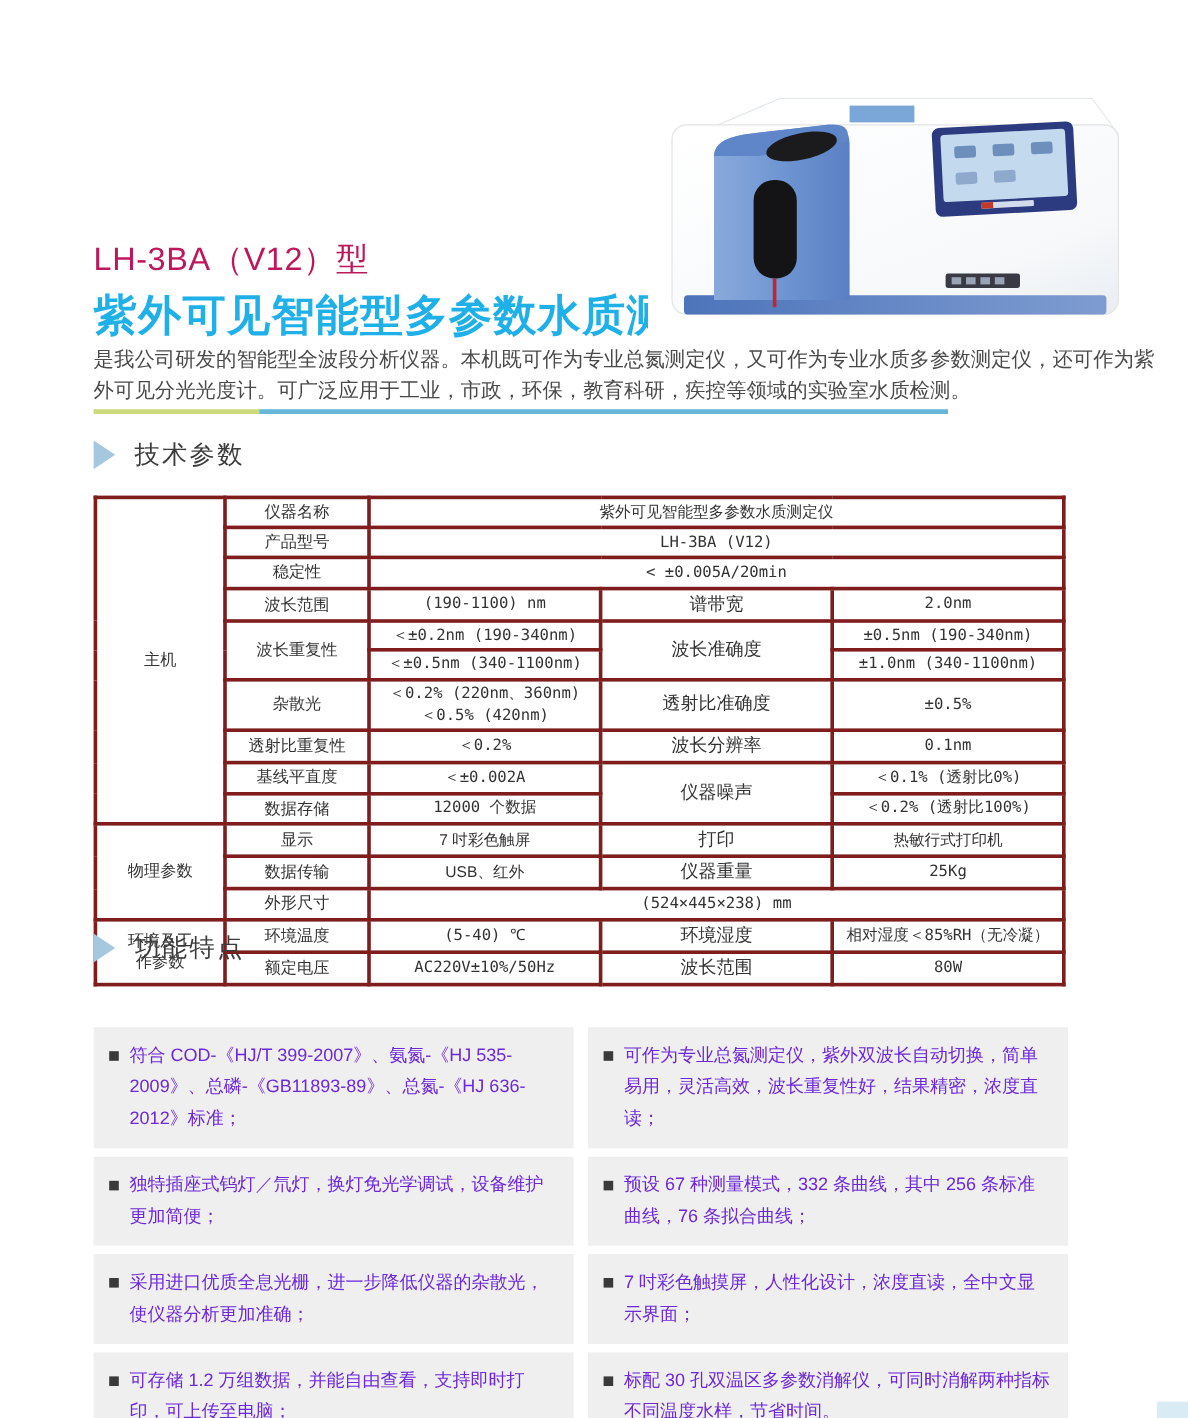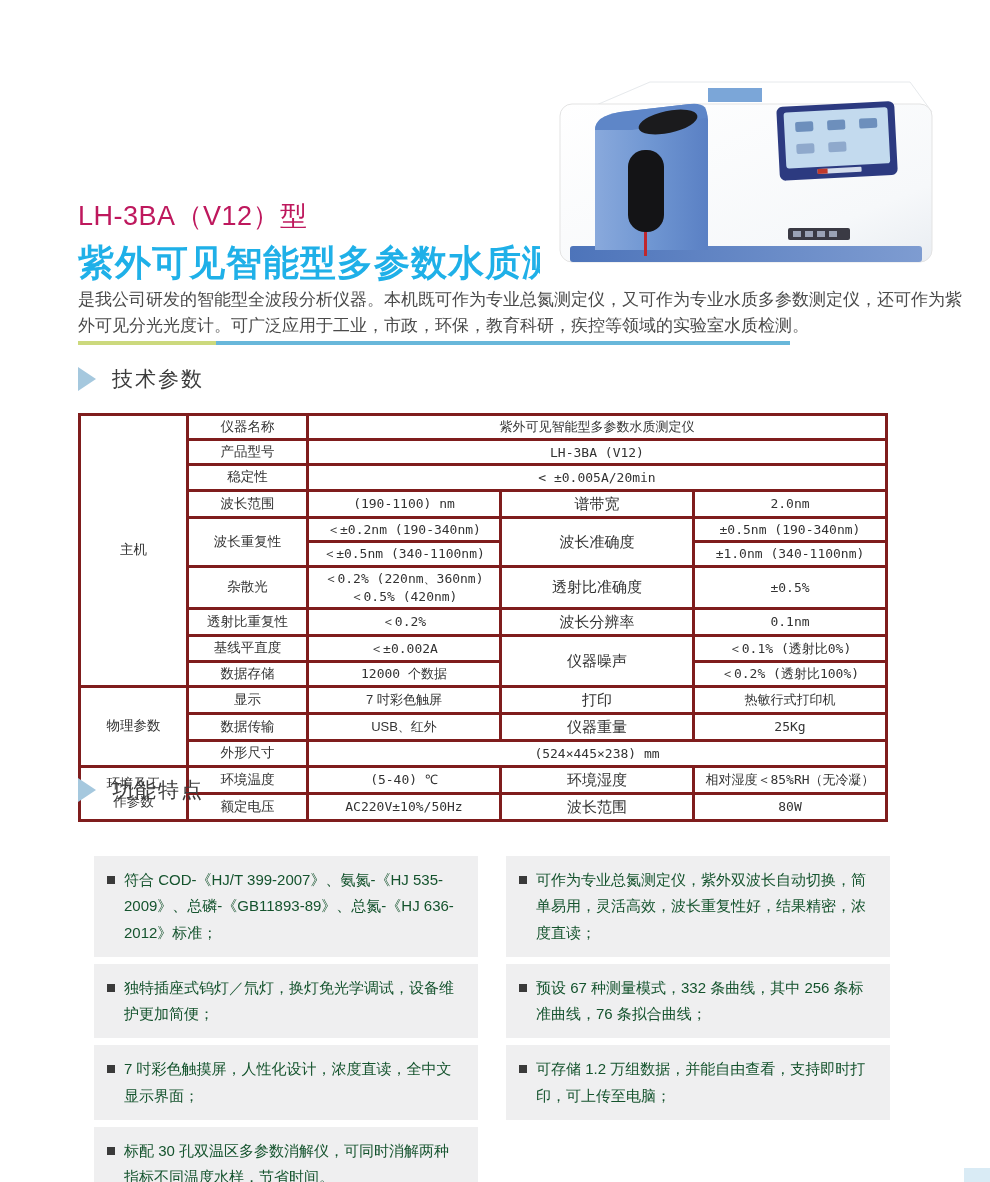--- a/index.html
+++ b/index.html
@@ -36,21 +36,21 @@
   table.specs .c0 { width:108px;  font-size:13.5px; }
   table.specs .c1 { width:120px; font-size:13.5px; }
   table.specs .c2 { width:265px; }
   table.specs .c3 { width:120px; font-size:15px; }
   table.specs .c4 { width:210px; }
   .mono { font-family:"DejaVu Sans Mono","Liberation Mono",monospace;margin-top:43px; }
   .two-line span { display:block; }
 
   
   .features-grid { position:absolute; left:78px; top:856px; width:812px; display:grid; grid-template-columns:400px 400px; column-gap:12px; row-gap:7px; }
-  .feature-item { background:#efeff0; padding:11px 14px 11px 13px; display:flex; align-items:flex-start; font-size:15px; line-height:1.75; color:#14532d;margin-left:16px; }
+  .feature-item { background:#efeff0; padding:11px 14px 11px 13px; display:flex; align-items:flex-start; font-size:15px; line-height:1.75; color:#6d28d9; }
   .feature-item .bullet { flex:0 0 auto; width:8px; height:8px; background:#3a3a3a; margin:9px 9px 0 0; }
 
   
   .corner-square { position:absolute; right:0; bottom:0; width:26px; height:14px; }
 </style>
 </head>
 <body>
 
 <div class="page">
 
@@ -234,20 +234,24 @@
     <div class="feature-item">
       <span class="bullet"></span>
       <span>独特插座式钨灯／氘灯，换灯免光学调试，设备维护更加简便；</span>
     </div>
     <div class="feature-item">
       <span class="bullet"></span>
       <span>预设 67 种测量模式，332 条曲线，其中 256 条标准曲线，76 条拟合曲线；</span>
     </div>
     <div class="feature-item">
       <span class="bullet"></span>
+      <span>采用进口优质全息光栅，进一步降低仪器的杂散光，使仪器分析更加准确；</span>
+    </div>
+    <div class="feature-item">
+      <span class="bullet"></span>
       <span>7 吋彩色触摸屏，人性化设计，浓度直读，全中文显示界面；</span>
     </div>
     <div class="feature-item">
       <span class="bullet"></span>
       <span>可存储 1.2 万组数据，并能自由查看，支持即时打印，可上传至电脑；</span>
     </div>
     <div class="feature-item">
       <span class="bullet"></span>
       <span>标配 30 孔双温区多参数消解仪，可同时消解两种指标不同温度水样，节省时间。</span>
     </div>

